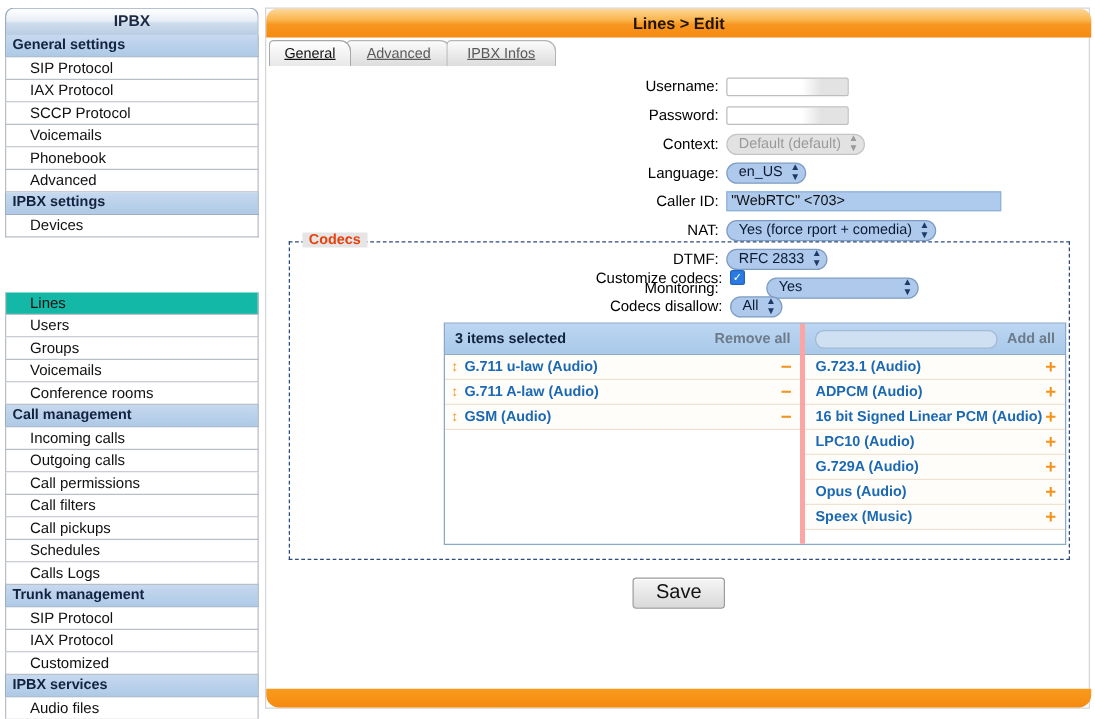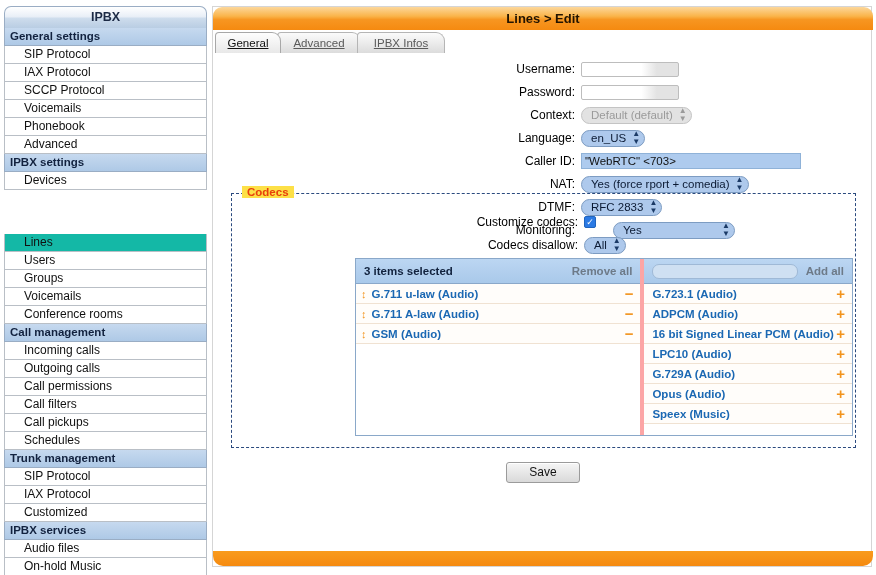--- a/index.html
+++ b/index.html
@@ -112,21 +112,21 @@
     font-size:11.5px;color:#111;
     padding:0 3px;line-height:14px;
   }
 
   
   .fset{
     position:absolute;left:18px;top:186px;width:625px;height:255px;
     border:1px dashed #2b4a7e;box-sizing:border-box;
   }
   .fset-legend{
-    position:absolute;left:10px;top:-8px;background:#fde047;
+    position:absolute;left:10px;top:-8px;background:#e5e5e5;
     padding:0 5px;font-size:11.5px;font-weight:bold;color:#e8400b;
   }
   .chk{
     width:12px;height:12px;box-sizing:border-box;
     background:#2b7ae4;border:1px solid #2064bd;border-radius:2px;
     color:#fff;font-size:9px;line-height:10px;text-align:center;
     display:inline-block;
   }
 
   
@@ -166,21 +166,21 @@
   }
   .prow .nm{flex:1;overflow:hidden;}
   .prow .act{color:#f2941e;font-size:15px;font-weight:bold;line-height:12px;}
   .prow.r{padding-left:8px;}
 
   .savewrap{
     position:absolute;left:0;top:455px;width:660px;text-align:center;
   }
   .savebtn{
     display:inline-block;min-width:46px;padding:2px 13px 3px;
-    font-size:12px;color:#121212;
+    font-size:16px;color:#121212;
     background:linear-gradient(to bottom,#f6f6f6 0%,#d9d9d9 100%);
     border:1px solid #9b9b9b;border-radius:3px;
     box-shadow:inset 0 1px 0 #ffffff;
   }
 </style>
 </head>
 <body>
 
 <div class="page">
 
@@ -201,20 +201,21 @@
         <div class="sb-item">Groups</div>
         <div class="sb-item">Voicemails</div>
         <div class="sb-item">Conference rooms</div>
         <div class="sb-group">Call management</div>
         <div class="sb-item">Incoming calls</div>
         <div class="sb-item">Outgoing calls</div>
         <div class="sb-item">Call permissions</div>
         <div class="sb-item">Call filters</div>
         <div class="sb-item">Call pickups</div>
         <div class="sb-item">Schedules</div>
+        <div class="sb-item">Calls Logs</div>
         <div class="sb-group">Trunk management</div>
         <div class="sb-item">SIP Protocol</div>
         <div class="sb-item">IAX Protocol</div>
         <div class="sb-item">Customized</div>
         <div class="sb-group">IPBX services</div>
         <div class="sb-item">Audio files</div>
         <div class="sb-item">On-hold Music</div>
         <div class="sb-item">Extensions</div>
         <div class="sb-item">Paging</div>
       </div>

